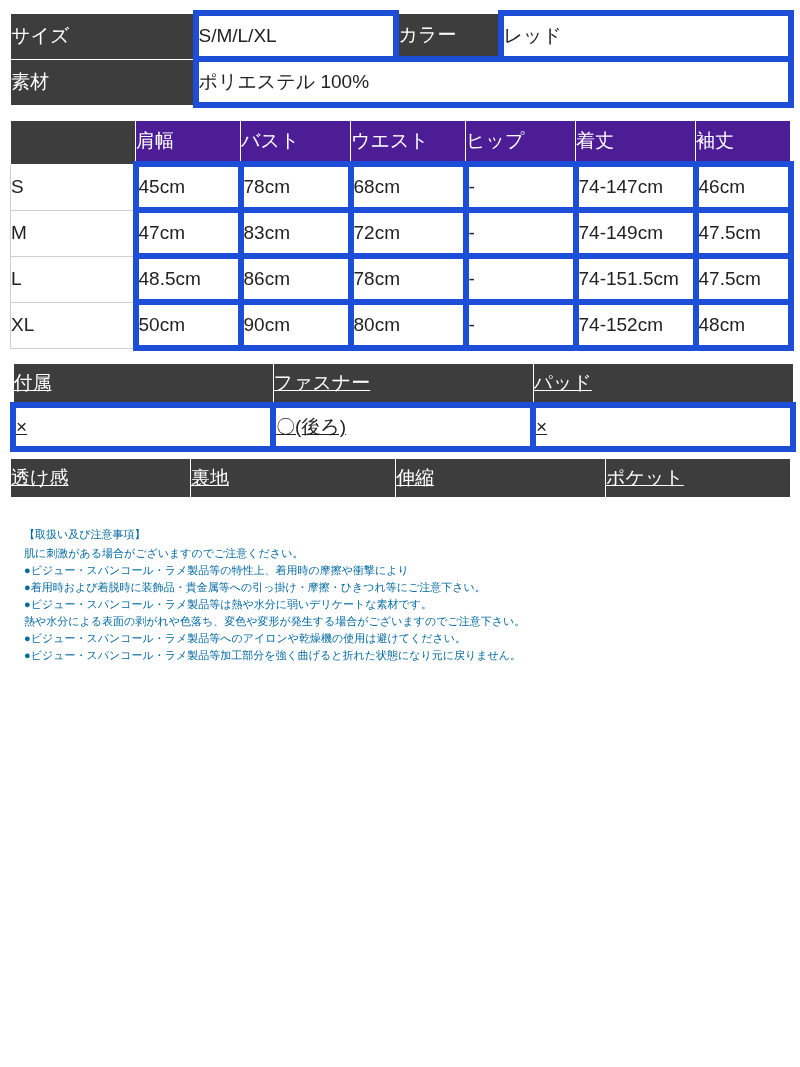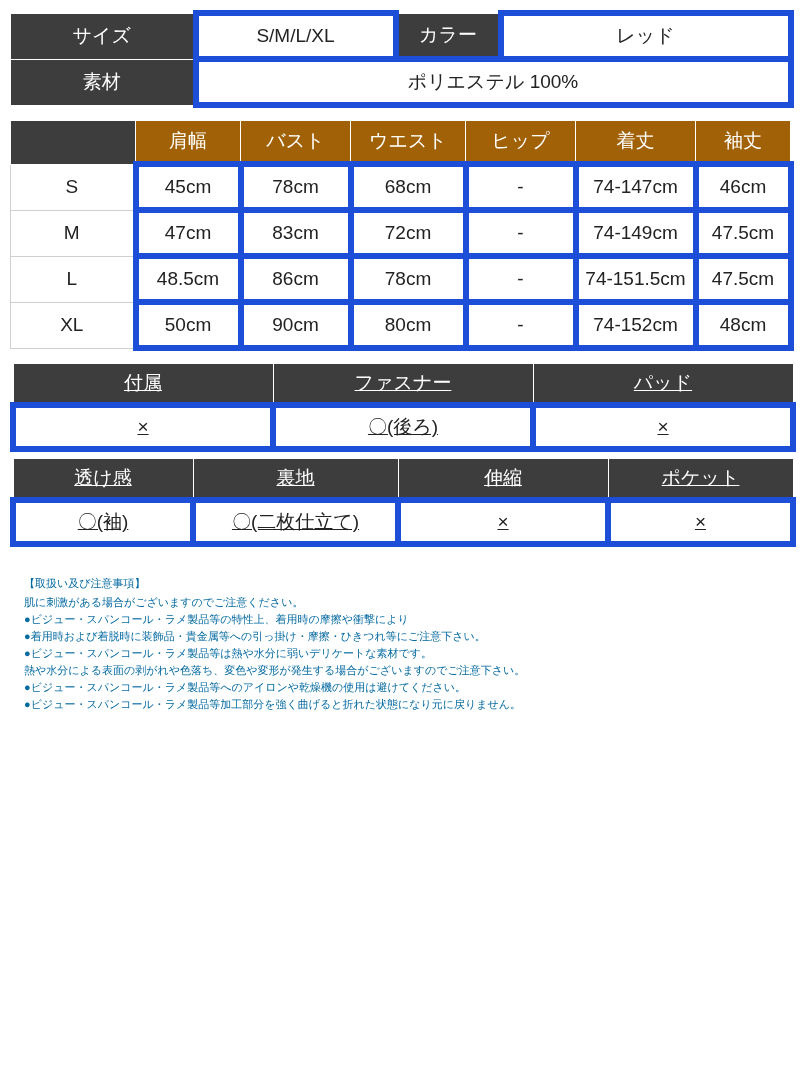--- a/index.html
+++ b/index.html
@@ -21,21 +21,21 @@
     padding: 10px 10px 0 10px;
     position: relative;
   }
   table {
     border-collapse: collapse;
     width: 780px;
     table-layout: fixed;
   }
   td, th {
     border: 1px solid #ffffff;
-    text-align: center;
+    text-align: left;
     vertical-align: middle;
     font-weight: normal;
     font-size: 19px;
     padding: 0;
     height: 40px;
     color: #222222;
   }
   .hdr {
     background: #3d3d3d;
     color: #ffffff;
@@ -46,21 +46,21 @@
     border: 6px solid #1d4ed8;
   }
   .gap-sm { height: 6px; }
   .gap-md { height: 12px; }
 
   
   table.t-basic td { height: 40px; }
 
   
   table.t-size td { height: 40px; font-size: 19px; }
-  table.t-size td.lbl { background: #a16207; color: #ffffff; font-family: Liberation Mono, monospace; }
+  table.t-size td.lbl { background: #4c1d95; color: #ffffff; font-family: Liberation Mono, monospace; }
   table.t-size td.rowhdr {
     background: #ffffff;
     border: 1px solid #cfcfcf;
     color: #222222;
   }
   table.t-size td.corner {
     background: #3d3d3d;
     border: 1px solid #ffffff;
   }
 
@@ -194,26 +194,20 @@
         <col style="width:205px">
         <col style="width:210px">
         <col style="width:185px">
     </colgroup>
     <tbody>
       <tr>
         <td class="hdr">透け感</td>
         <td class="hdr">裏地</td>
         <td class="hdr">伸縮</td>
         <td class="hdr">ポケット</td>
-      </tr>
-      <tr>
-        <td class="cell">〇(袖)</td>
-        <td class="cell">〇(二枚仕立て)</td>
-        <td class="cell">×</td>
-        <td class="cell">×</td>
       </tr>
     </tbody>
   </table>
 
   <div class="notes">
     <div class="line title">【取扱い及び注意事項】</div>
     <div class="line">肌に刺激がある場合がございますのでご注意ください。</div>
     <div class="line">●ビジュー・スパンコール・ラメ製品等の特性上、着用時の摩擦や衝撃により</div>
     <div class="line">●着用時および着脱時に装飾品・貴金属等への引っ掛け・摩擦・ひきつれ等にご注意下さい。</div>
     <div class="line">●ビジュー・スパンコール・ラメ製品等は熱や水分に弱いデリケートな素材です。</div>

